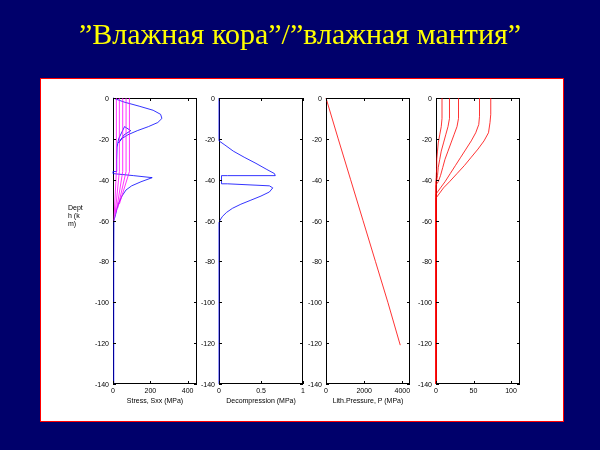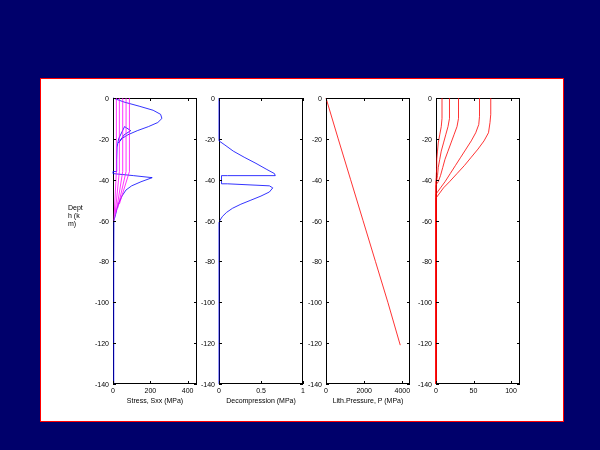--- a/index.html
+++ b/index.html
@@ -132,20 +132,21 @@
     color: #000000;
     text-align: left;
     word-break: break-all;
   }
 </style>
 </head>
 <body>
 
 <div id="slide">
 
+  <div id="slide-title">”Влажная кора”/”влажная мантия”</div>
 
   <div id="figure">
 
     <div id="ylabel-block">Depth (km)</div>
 
     <div class="subplot" id="sp0" style="left:72px; width:84px;">
       <div class="frame"></div>
       <svg class="plotsvg" id="svg0" viewBox="0 0 100 100" preserveAspectRatio="none">
           <polyline points="0.000,0.000 13.333,1.429 31.111,2.857 47.778,4.286 56.667,5.714 58.222,7.143 53.333,8.571 42.222,10.000 28.889,11.429 17.778,12.857 10.000,14.286 6.667,15.714 13.333,12.857 21.111,11.429 13.778,10.000 6.667,14.286 4.889,17.143 4.444,21.429 4.444,25.714 0.000,25.714 0.000,26.429 24.444,27.143 46.667,27.857 33.333,29.286 22.222,30.714 15.556,32.143 10.667,34.286 7.333,36.429 4.889,38.571 3.111,40.714 1.778,42.143 1.111,42.857 0.889,57.143 0.889,71.429 0.889,85.714 0.889,100.000" fill="none" stroke="#0000ff" stroke-width="0.8" vector-effect="non-scaling-stroke"></polyline>
           <polyline points="4.000,0.000 4.000,25.714 1.111,42.857" fill="none" stroke="#ff00ff" stroke-width="0.8" vector-effect="non-scaling-stroke"></polyline>

